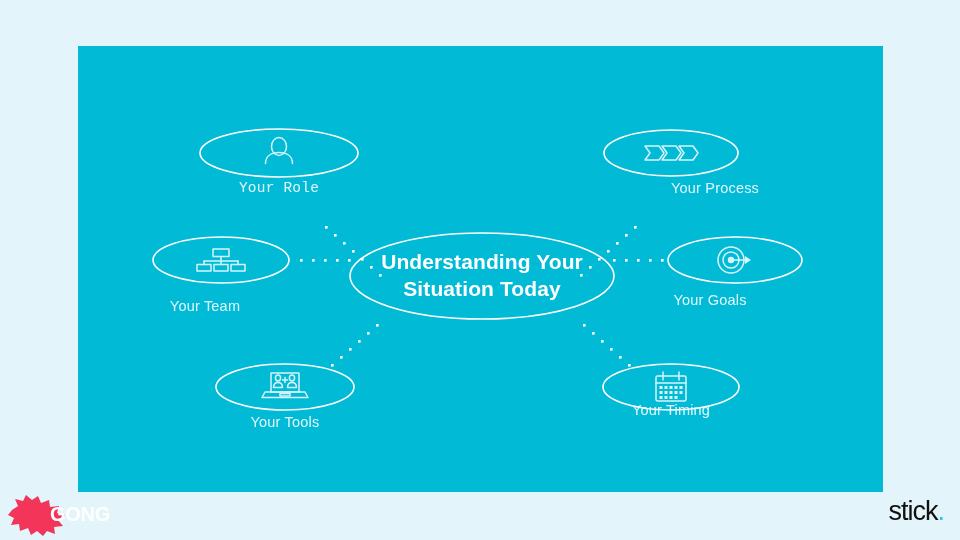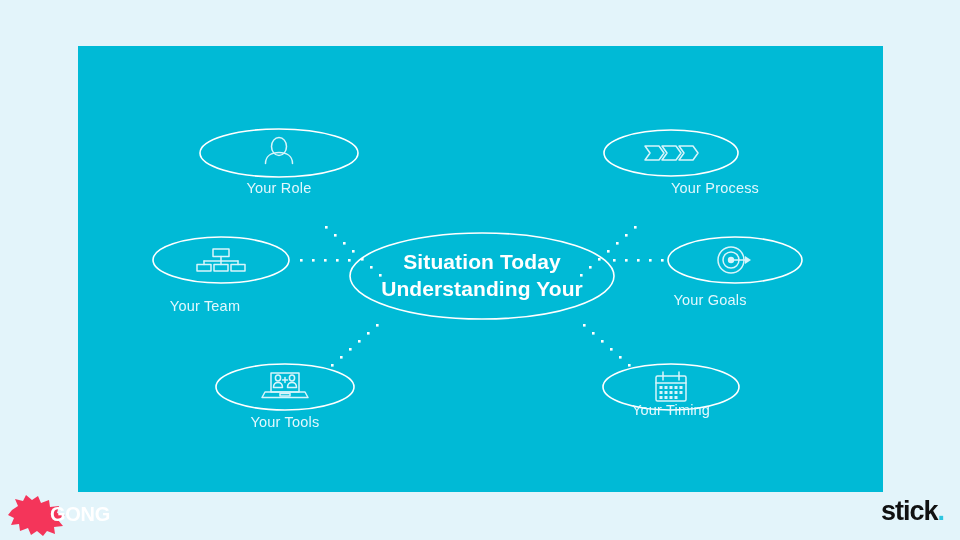--- a/index.html
+++ b/index.html
@@ -82,21 +82,21 @@
     letter-spacing: -0.3px;
     font-family: "Liberation Sans", sans-serif;
     margin-left: 32px;
   }
   
   #stick-logo {
     position: absolute;
     right: 16px;
     top: 498px;
     font-size: 27px;
-    font-weight: bold;
+    font-weight: normal;
     color: #111111;
     letter-spacing: -1px;
     font-family: "Liberation Sans", sans-serif;
     line-height: 1;
   }
   #stick-dot {
     color: #2ec6e0;
   }
 </style>
 </head>
@@ -246,25 +246,25 @@
             <rect x="-11.5" y="9" width="3" height="3"></rect>
             <rect x="-6.5" y="9" width="3" height="3"></rect>
             <rect x="-1.5" y="9" width="3" height="3"></rect>
             <rect x="3.5" y="9" width="3" height="3"></rect>
           </g>
         </g>
       </g>
     </svg>
 
     <div class="center-text" style="left:404px; top:230px;">
+      <div>Understanding Your</div>
       <div>Situation Today</div>
-      <div>Understanding Your</div>
     </div>
 
-    <div class="node-label" style="left:201px; top:134px;">Your Role</div>
+    <div class="node-label" style="left:201px; top:134px;font-family:Liberation Mono, monospace;">Your Role</div>
 
     <div class="node-label" style="left:593px; top:134px;margin-left:44px;">Your Process</div>
 
     <div class="node-label" style="left:127px; top:252px;">Your Team</div>
 
     <div class="node-label" style="left:632px; top:246px;">Your Goals</div>
 
     <div class="node-label" style="left:207px; top:368px;text-align:right;">Your Tools</div>
 
     <div class="node-label" style="left:593px; top:356px;">Your Timing</div>

